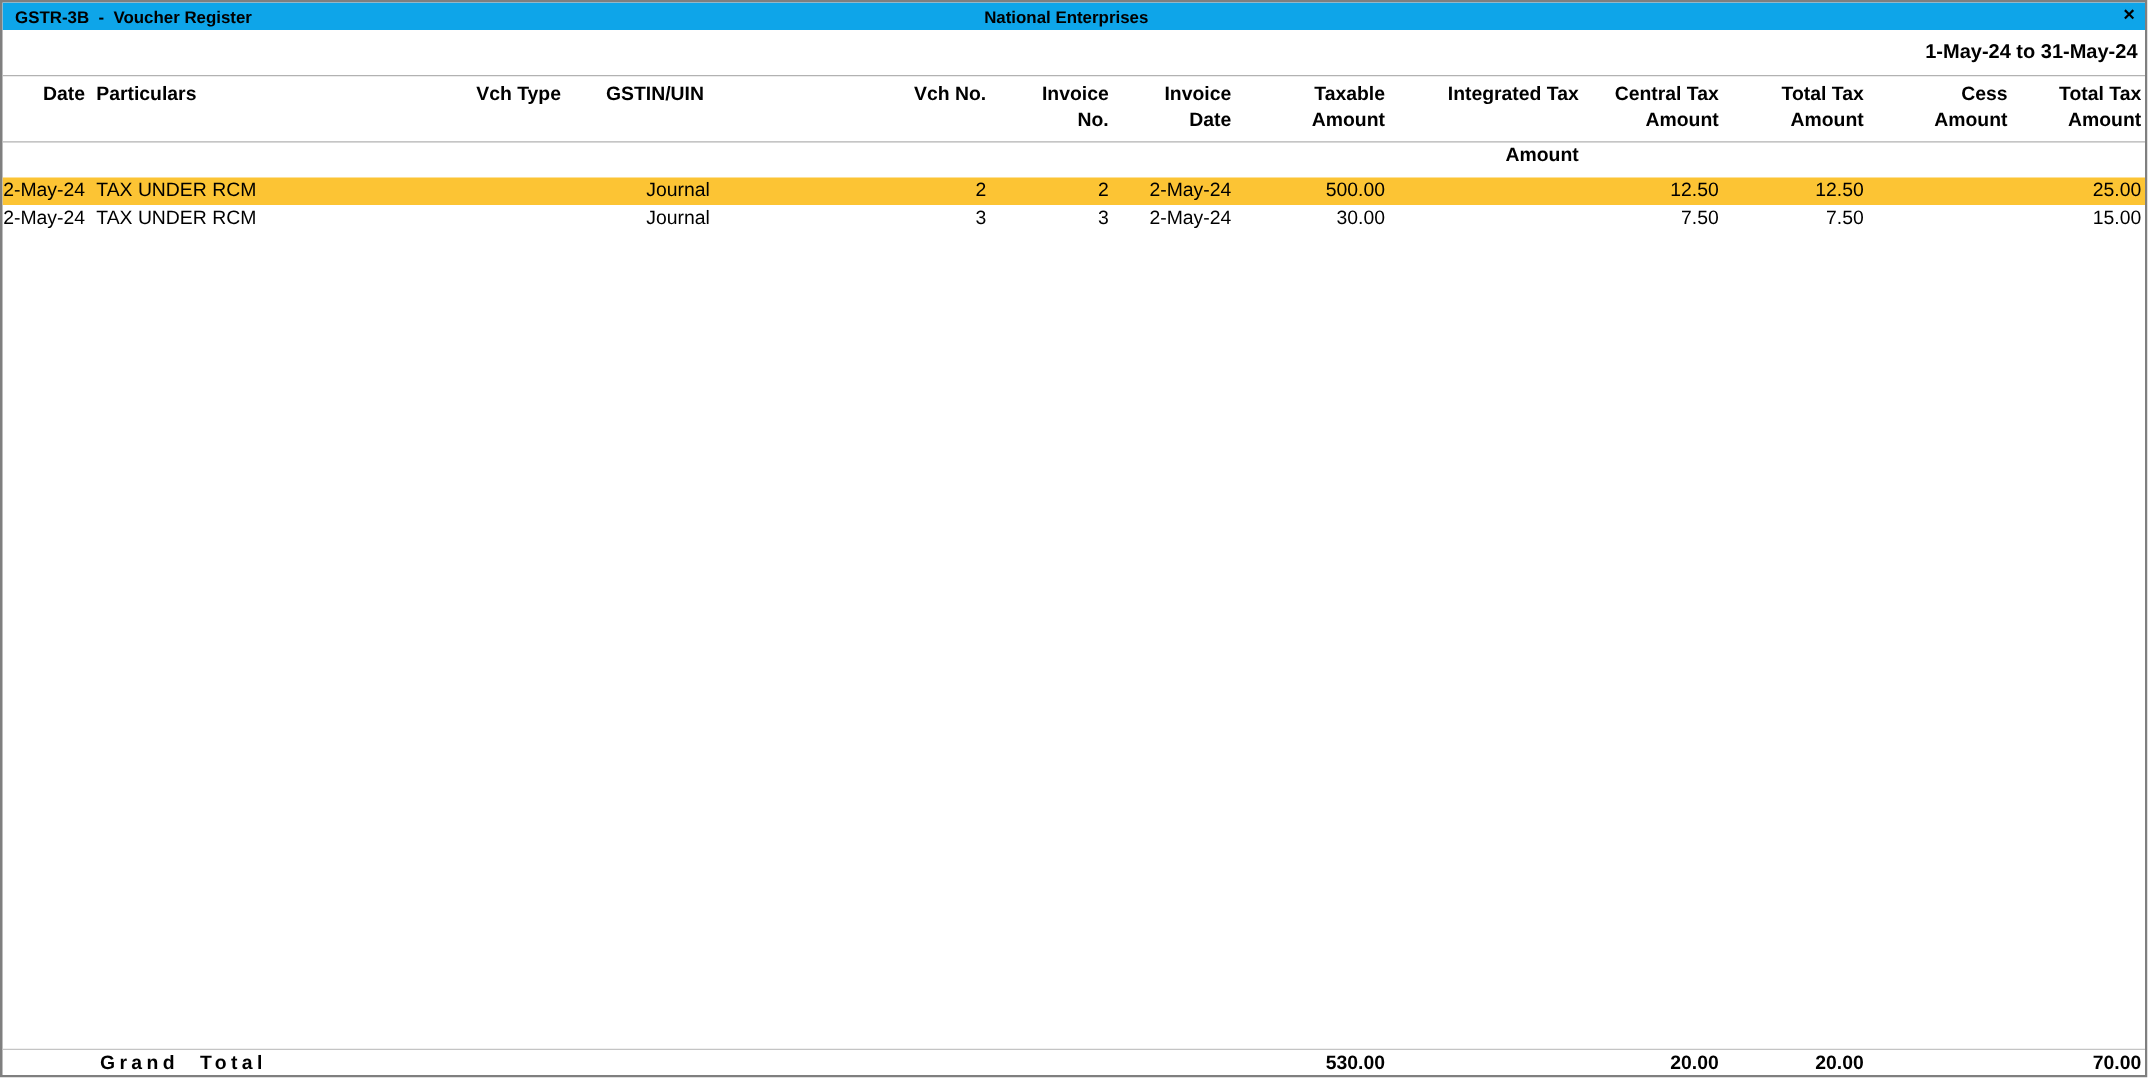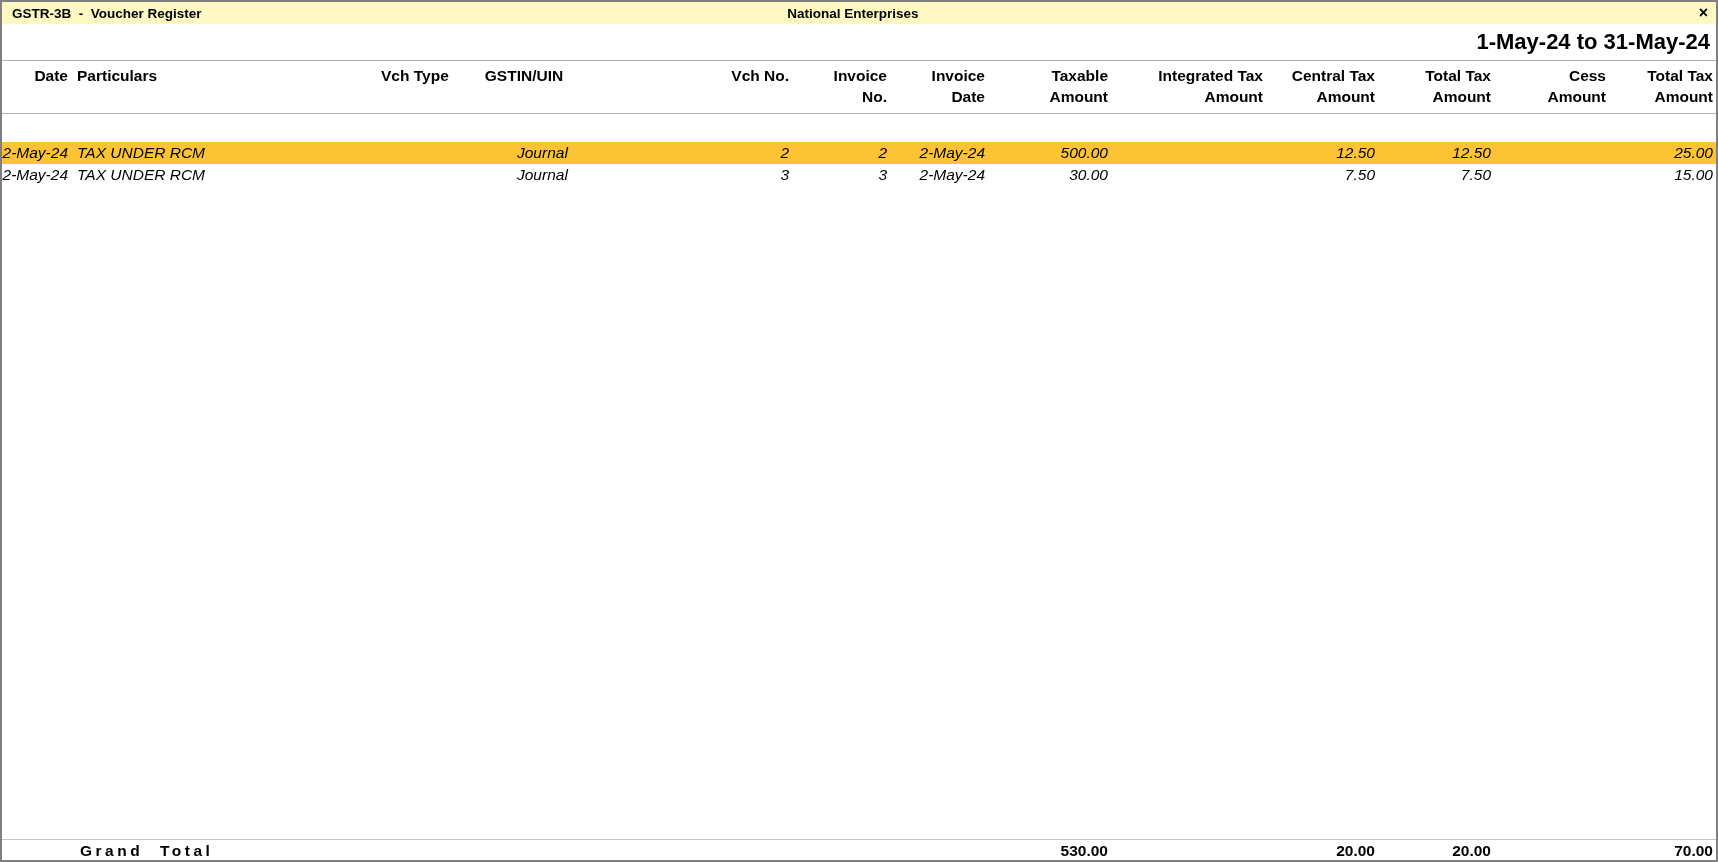--- a/index.html
+++ b/index.html
@@ -10,21 +10,21 @@
     width: 1718px; height: 862px;
     border: 2px solid #7f7f7f;
     background: #ffffff;
     display: flex; flex-direction: column;
     overflow: hidden;
   }
 
   
   .titlebar {
     height: 22px; flex: 0 0 22px;
-    background: #fef9c3;
+    background: #0ea5e9;
     display: flex; align-items: center;
     font-size: 13.5px; font-weight: bold;
     position: relative;
   }
   .tb-left { margin-left: 10px; white-space: pre; }
   .tb-center {
     position: absolute; left: 0; right: 12px;
     text-align: center; pointer-events: none;
   }
   .tb-close {
@@ -35,32 +35,32 @@
 
   
   .subheader {
     height: 36px; flex: 0 0 36px;
     display: flex; align-items: center;
     font-size: 16px;
   }
   .sub-left { margin-left: 8px; display: flex; align-items: baseline; }
   .sub-colon { margin: 0 10px 0 16px; }
   .sub-value { font-weight: bold; font-size: 16.5px; }
-  .sub-right { margin-left: auto; margin-right: 6px; font-weight: bold; font-size: 22px; }
+  .sub-right { margin-left: auto; margin-right: 6px; font-weight: bold; font-size: 16px; }
 
   
   .c0  { width: 70px;  text-align: right;  padding-right: 4px; }
   .c1  { width: 238px; text-align: left;   padding-left: 5px; }
   .c2  { width: 136px; text-align: center; }
   .c3  { width: 146px; text-align: left;   padding-left: 71px; }
   .c4  { width: 200px; text-align: right;  padding-right: 3px; }
   .c5  { width: 98px;  text-align: right;  padding-right: 3px; }
   .c6  { width: 97px;  text-align: right;  padding-right: 2px; }
   .c7  { width: 124px; text-align: right;  padding-right: 3px; }
-  .c8  { width: 155px; text-align: right;  padding-right: 3px; }
+  .c8  { width: 155px; text-align: right;  padding-right: 3px; gap: 28px; }
   .c9  { width: 112px; text-align: right;  padding-right: 3px; }
   .c10 { width: 116px; text-align: right;  padding-right: 3px; }
   .c11 { width: 115px; text-align: right;  padding-right: 3px; }
   .c12 { width: 107px; text-align: right;  padding-right: 3px; }
 
   .thead {
     flex: 0 0 54px; height: 54px;
     border-top: 1px solid #b2b2b2;
     border-bottom: 1px solid #b2b2b2;
     display: flex;
@@ -70,21 +70,20 @@
   .th-cell { display: flex; flex-direction: column; }
   .th-line { line-height: 21px; height: 21px; white-space: nowrap; }
 
   .head-gap { flex: 0 0 28px; }
 
   .trow {
     flex: 0 0 22px; height: 22px;
     display: flex; align-items: center;
     font-size: 15.5px;
     cursor: pointer;
-    font-style: italic;
   }
   .trow > div { line-height: 22px; white-space: nowrap; }
   .trow.highlight { background: #fcc434; }
 
   .fill { flex: 1 1 auto; }
 
   .gtotal {
     flex: 0 0 21px; height: 21px;
     border-top: 1px solid #c4c4c4;
     display: flex; align-items: center;

